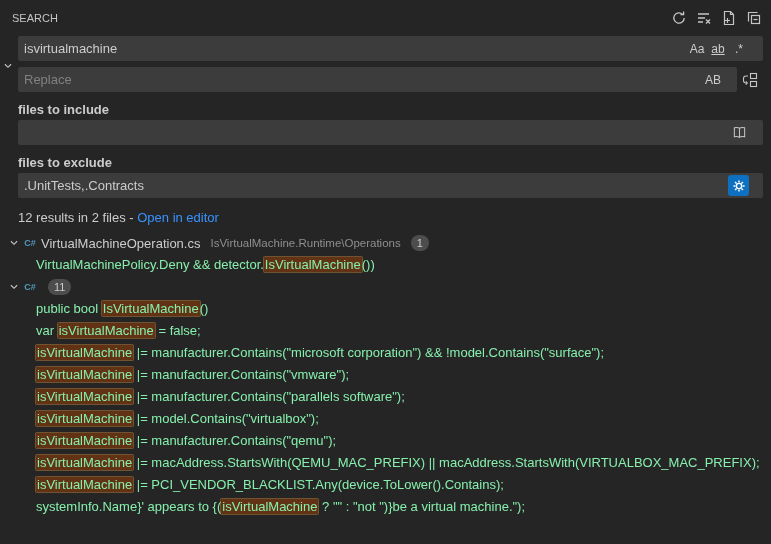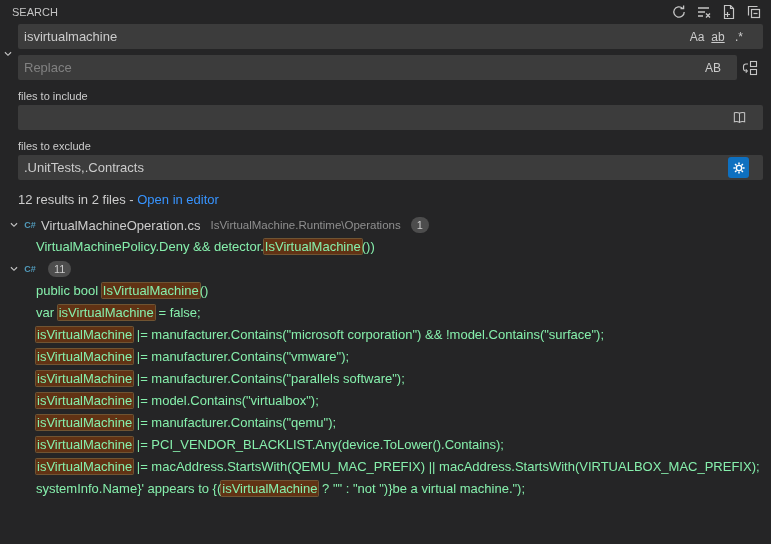--- a/index.html
+++ b/index.html
@@ -2,21 +2,21 @@
 <html style="--accent: #0e70c0; --link: #3794ff; --match: #613214; --badge: #4d4d4d; --cs: #519aba;"><head>
 <meta charset="utf-8">
 <style>
   html,body{margin:0;padding:0;background:#1e1e1e;}
   .panel{
     width:771px;height:544px;background:#252526;position:relative;overflow:hidden;
     font-family:"Liberation Sans",sans-serif;font-size:13px;color:#cccccc;box-sizing:border-box;
   }
   .panel *{box-sizing:border-box;}
   
-  .panel-header{height:24px;display:flex;align-items:center;padding:0 6px 0 12px;}
+  .panel-header{height:36px;display:flex;align-items:center;padding:0 6px 0 12px;}
   .panel-title{font-size:11px;color:#c5c5c5;flex:1;}
   .actions{display:flex;gap:3px;}
   .icon-btn{width:22px;height:22px;display:flex;align-items:center;justify-content:center;border-radius:4px;cursor:pointer;}
   
   .search-replace{position:relative;padding:0 8px 0 18px;}
   .toggle-replace{position:absolute;left:0;top:22px;width:16px;height:16px;cursor:pointer;display:flex;align-items:center;justify-content:center;}
   .input-box{position:relative;background:#3c3c3c;height:25px;border-radius:2px;}
   .input-box input{
     position:absolute;left:0;top:0;width:100%;height:100%;background:transparent;border:0;outline:none;
     color:#cccccc;padding:0 68px 0 6px;font-family:"Liberation Sans",sans-serif;font-size:13px;
@@ -24,21 +24,21 @@
   .input-box input::placeholder{color:#818181;}
   .opts{position:absolute;right:14px;top:2px;display:flex;gap:1px;}
   .opt{min-width:20px;height:21px;display:flex;align-items:center;justify-content:center;color:#cccccc;
        font-size:12px;border-radius:3px;cursor:pointer;padding:0 2px;}
   .opt.ww{text-decoration:underline;}
   .search-box{margin-bottom:6px;}
   .replace-row{display:flex;align-items:center;}
   .replace-box{flex:1;padding-left:40px;}
   .replace-all-btn{width:26px;height:25px;display:flex;align-items:center;justify-content:center;cursor:pointer;border-radius:4px;}
   
-  .field-label{margin:10px 8px 3px 18px;font-size:11px;color:#cccccc;}
+  .field-label{margin:10px 8px 3px 18px;font-size:13px;color:#cccccc;font-weight:bold;}
   .files-box{margin:0 8px 8px 18px;}
   .gear-btn{background:var(--accent,#0e70c0);width:21px;}
   
   .summary{margin:12px 8px 7px 18px;font-size:13px;color:#cccccc;}
   .link{color:var(--link,#3794ff);cursor:pointer;text-decoration:none;}
   
   .tree{width:100%;}
   .file-row{display:flex;align-items:center;height:22px;padding-left:6px;cursor:pointer;white-space:nowrap;}
   .twistie{width:16px;height:16px;display:flex;align-items:center;justify-content:center;flex:0 0 16px;}
   .cs-icon{width:16px;flex:0 0 16px;text-align:center;font-size:9px;font-weight:bold;color:var(--cs,#519aba);}
@@ -180,18 +180,18 @@
         <span class="cs-icon">C#</span>
         <span class="badge">11</span>
       </div>
       <div class="match-row"><span>public bool </span><span class="hl">IsVirtualMachine</span><span>()</span></div>
       <div class="match-row"><span>var </span><span class="hl">isVirtualMachine</span><span> = false;</span></div>
       <div class="match-row"><span></span><span class="hl">isVirtualMachine</span><span> |= manufacturer.Contains("microsoft corporation") &amp;&amp; !model.Contains("surface");</span></div>
       <div class="match-row"><span></span><span class="hl">isVirtualMachine</span><span> |= manufacturer.Contains("vmware");</span></div>
       <div class="match-row"><span></span><span class="hl">isVirtualMachine</span><span> |= manufacturer.Contains("parallels software");</span></div>
       <div class="match-row"><span></span><span class="hl">isVirtualMachine</span><span> |= model.Contains("virtualbox");</span></div>
       <div class="match-row"><span></span><span class="hl">isVirtualMachine</span><span> |= manufacturer.Contains("qemu");</span></div>
+      <div class="match-row"><span></span><span class="hl">isVirtualMachine</span><span> |= macAddress.StartsWith(QEMU_MAC_PREFIX) || macAddress.StartsWith(VIRTUALBOX_MAC_PREFIX);</span></div>
       <div class="match-row"><span></span><span class="hl">isVirtualMachine</span><span> |= PCI_VENDOR_BLACKLIST.Any(device.ToLower().Contains);</span></div>
-      <div class="match-row"><span></span><span class="hl">isVirtualMachine</span><span> |= macAddress.StartsWith(QEMU_MAC_PREFIX) || macAddress.StartsWith(VIRTUALBOX_MAC_PREFIX);</span></div>
       <div class="match-row"><span>systemInfo.Name}' appears to {(</span><span class="hl">isVirtualMachine</span><span> ? "" : "not ")}be a virtual machine.");</span></div>
     </div>
 
 </div>
 
 </body></html>

